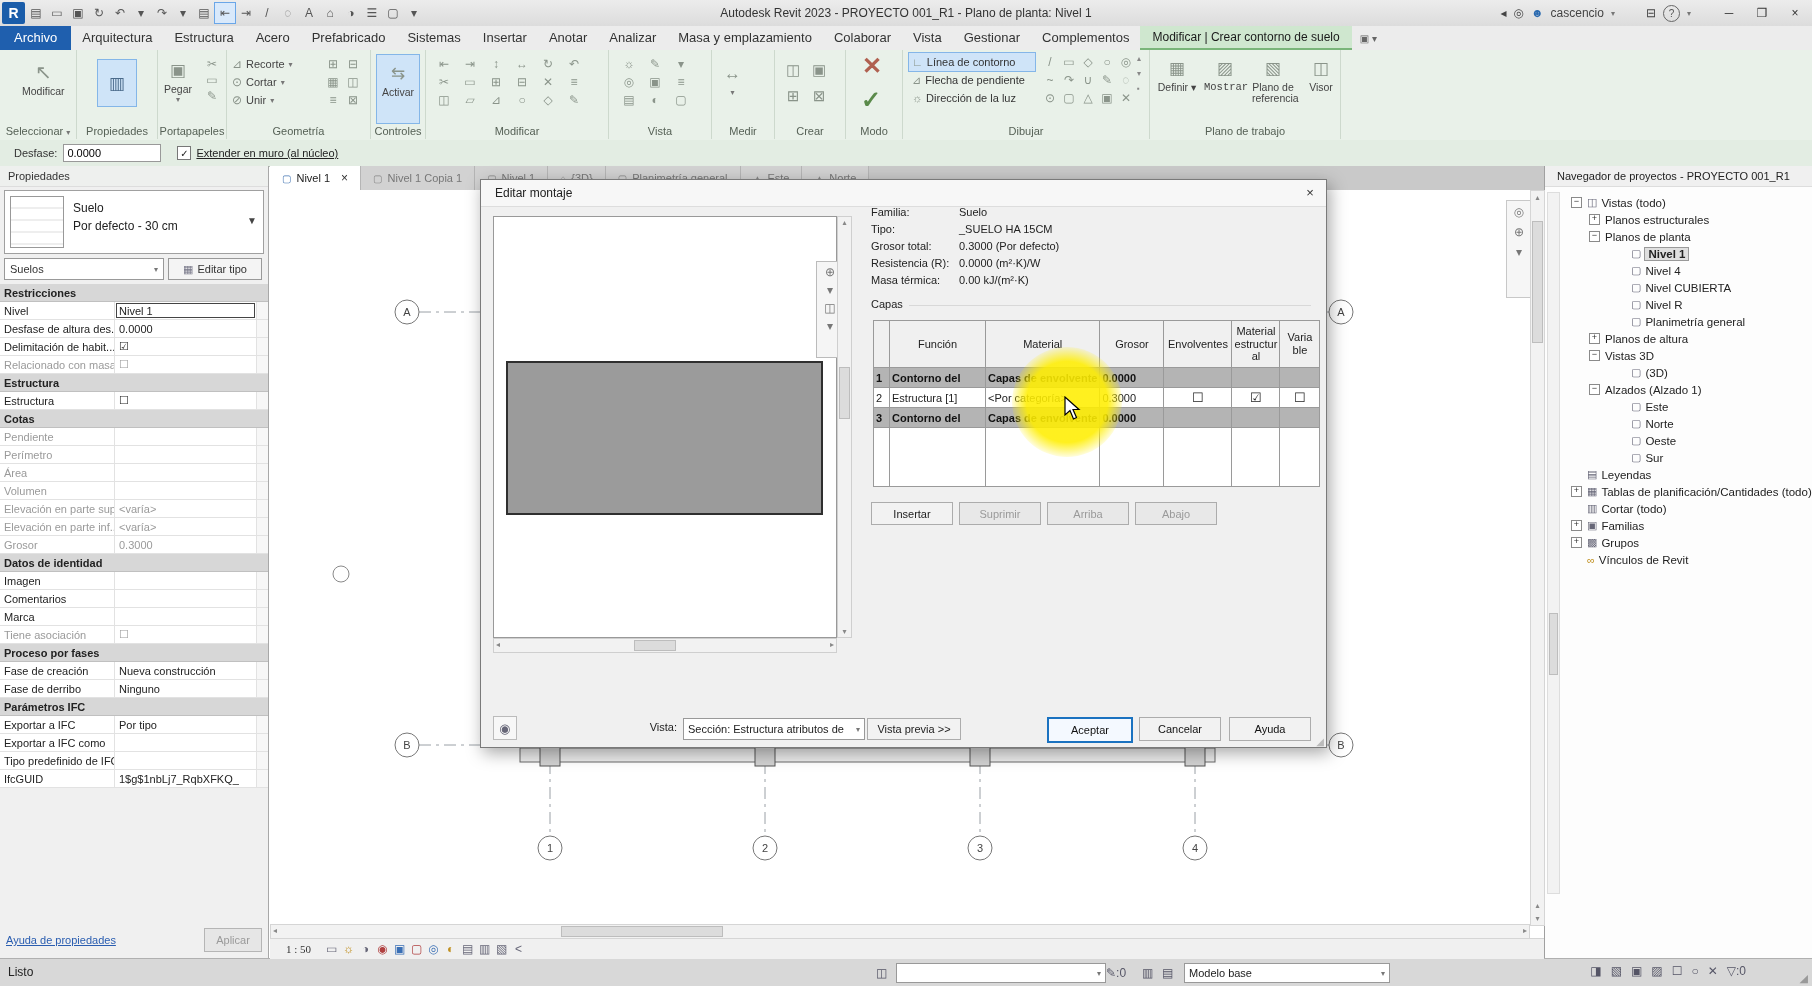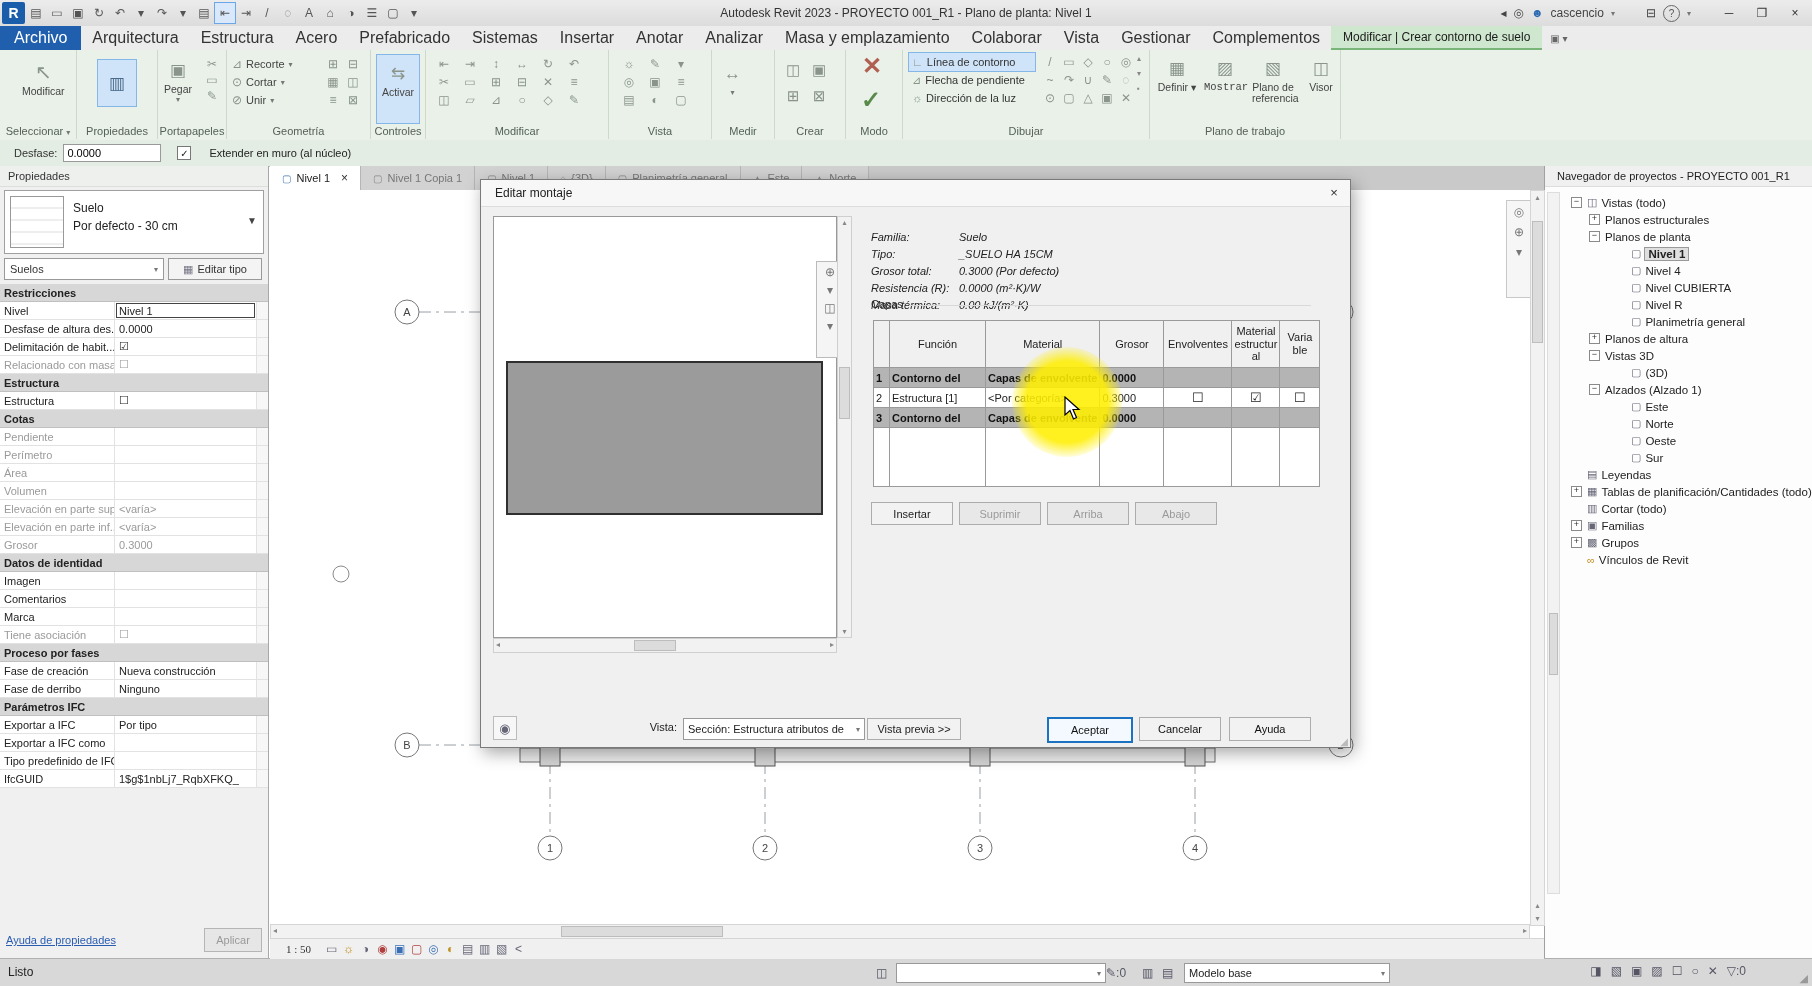--- a/index.html
+++ b/index.html
@@ -11,21 +11,21 @@
   .qi{width:20px;height:20px;display:flex;align-items:center;justify-content:center;color:#555;font-size:12px;}
   .qi.logo{background:#1a5daa;color:#fff;font-weight:bold;width:23px;height:22px;font-size:14px;border-radius:2px;}
   .qi.qsel{outline:1px solid #6aa6e8;background:#d9e9fb;}
   #title-text{position:absolute;left:0;right:0;top:0;height:26px;line-height:26px;text-align:center;font-size:12px;color:#333;}
   #title-right{position:absolute;right:4px;top:0;height:26px;display:flex;align-items:center;gap:7px;z-index:2;}
   .tri{color:#444;font-size:12px;display:flex;align-items:center;gap:3px;}
   .winbtn{width:26px;height:20px;display:flex;align-items:center;justify-content:center;color:#333;font-size:12px;}
   .helpcirc{width:15px;height:15px;border:1px solid #666;border-radius:50%;display:flex;align-items:center;justify-content:center;font-size:10px;color:#555;}
   
   #tabrow{position:absolute;left:0;top:26px;width:1812px;height:24px;background:#ececec;display:flex;align-items:stretch;}
-  .rtab{padding:0 11px;line-height:24px;font-size:16px;color:#333;white-space:nowrap;}
+  .rtab{padding:0 11px;line-height:24px;font-size:13px;color:#333;white-space:nowrap;}
   .rtab.archivo{background:#1f5fae;color:#fff;padding:0 14px;}
   #ctxtab{background:#cfe7cf;color:#1a1a1a;border-bottom:2px solid #79b579;padding:0 12px;line-height:22px;font-size:12px;white-space:nowrap;}
   .tab-extra{display:flex;align-items:center;color:#666;gap:2px;padding:0 8px;font-size:10px;}
   
   #ribbon{position:absolute;left:0;top:50px;width:1812px;height:90px;background:#e9f1e9;border-bottom:1px solid #bccabc;}
   .rp{position:absolute;top:0;height:89px;border-right:1px solid #cdd9cd;}
   .rpl{position:absolute;bottom:2px;left:0;width:100%;text-align:center;color:#566156;font-size:11px;white-space:nowrap;}
   .bb{position:absolute;display:flex;flex-direction:column;align-items:center;color:#555;}
   .bb .g{font-size:17px;color:#8a948a;height:28px;display:flex;align-items:center;}
   .bb .t{font-size:10.5px;color:#444;text-align:center;line-height:11px;white-space:nowrap;}
@@ -80,21 +80,21 @@
   #navbar{position:absolute;left:1506px;top:200px;width:24px;height:92px;background:#f6f6f6;border:1px solid #c8c8c8;display:flex;flex-direction:column;align-items:center;gap:6px;padding-top:4px;z-index:3;}
   #navbar span{color:#777;font-size:12px;}
   .sb{position:absolute;background:#f2f2f2;border:1px solid #d5d5d5;z-index:3;}
   .sbthumb{position:absolute;background:#dcdcdc;border:1px solid #bdbdbd;}
   .sbarrow{color:#888;font-size:8px;text-align:center;line-height:11px;}
   #viewbar{position:absolute;left:270px;top:938px;width:1274px;height:20px;background:#f0f0f0;border-top:1px solid #d5d5d5;display:flex;align-items:center;z-index:3;}
   #scale-label{margin-left:16px;margin-right:12px;color:#333;font-family:Liberation Serif, serif;}
   .vbi{width:17px;text-align:center;color:#667;font-size:12px;}
   .c-blue{color:#3a6fb5;}.c-red{color:#b04040;}.c-gold{color:#c09020;}
   
-  #dialog{position:absolute;left:480px;top:179px;width:845px;height:567px;background:#f0f0f0;border:1px solid #7a7a7a;box-shadow:3px 5px 16px rgba(0,0,0,.35);z-index:40;padding-left:24px;}
+  #dialog{position:absolute;left:480px;top:179px;width:845px;height:567px;background:#f0f0f0;border:1px solid #7a7a7a;box-shadow:3px 5px 16px rgba(0,0,0,.35);z-index:40;}
   #dlg-title{position:absolute;left:0;top:0;width:100%;height:26px;background:#f7f7f7;border-bottom:1px solid #ddd;}
   #dlg-title span{line-height:26px;margin-left:14px;font-size:12px;color:#222;}
   #dlg-close{position:absolute;right:5px;top:3px;width:22px;height:19px;display:flex;align-items:center;justify-content:center;font-size:13px;color:#333;}
   #dlg-preview{position:absolute;left:12px;top:36px;width:342px;height:420px;background:#fff;border:1px solid #999;}
   #dlg-graybox{position:absolute;left:25px;top:181px;width:313px;height:150px;background:#9b9b9b;border:2px solid #2f2f2f;}
   #dlg-ptools{position:absolute;left:322px;top:44px;width:26px;height:92px;background:#f5f5f5;border:1px solid #bbb;display:flex;flex-direction:column;align-items:center;gap:4px;padding-top:3px;}
   #dlg-ptools span{color:#777;font-size:12px;}
   #dlg-vscroll{position:absolute;left:356px;top:36px;width:13px;height:420px;background:#f2f2f2;border:1px solid #cfcfcf;}
   #dlg-hscroll{position:absolute;left:12px;top:458px;width:342px;height:13px;background:#f2f2f2;border:1px solid #cfcfcf;}
   .dinfo{display:flex;height:17px;align-items:center;}
@@ -406,21 +406,21 @@
           </div>
         </div>
       <div class="rpl">Plano de trabajo</div>
     </div>
   </div>
 
   <div id="optbar">
     <label>Desfase:</label>
     <input id="desfase-input" value="0.0000" style="">
     <span class="cbx">✓</span>
-    <span style="margin-left:18px;">Extender en muro (al núcleo)</span>
+    <span style="margin-left:5px;text-decoration:underline;">Extender en muro (al núcleo)</span>
   </div>
 
   <div id="props">
     <div id="props-header">Propiedades</div>
     <div id="type-sel">
       <div id="type-thumb"></div>
       <div id="type-name">Suelo</div>
       <div id="type-desc">Por defecto - 30 cm</div>
       <div id="type-dd">▼</div>
     </div>
@@ -748,21 +748,21 @@
     <div id="dlg-vscroll">
       <div class="sbarrow" style="position:absolute;top:0;width:100%;">▴</div>
       <div class="sbthumb" style="left:1px;top:150px;width:9px;height:50px;"></div>
       <div class="sbarrow" style="position:absolute;bottom:0;width:100%;">▾</div>
     </div>
     <div id="dlg-hscroll">
       <div class="sbarrow" style="position:absolute;left:2px;top:0;">◂</div>
       <div class="sbthumb" style="left:140px;top:1px;width:40px;height:9px;"></div>
       <div class="sbarrow" style="position:absolute;right:2px;top:0;">▸</div>
     </div>
-    <div style="position:absolute;left:390px;top:48px;font-style:italic;">
+    <div style="position:absolute;left:390px;top:23px;">
 
         <div class="dinfo">
           <span class="il">Familia:</span>
           <span class="iv">Suelo</span>
         </div>
 
         <div class="dinfo">
           <span class="il">Tipo:</span>
           <span class="iv">_SUELO HA 15CM</span>
         </div>

